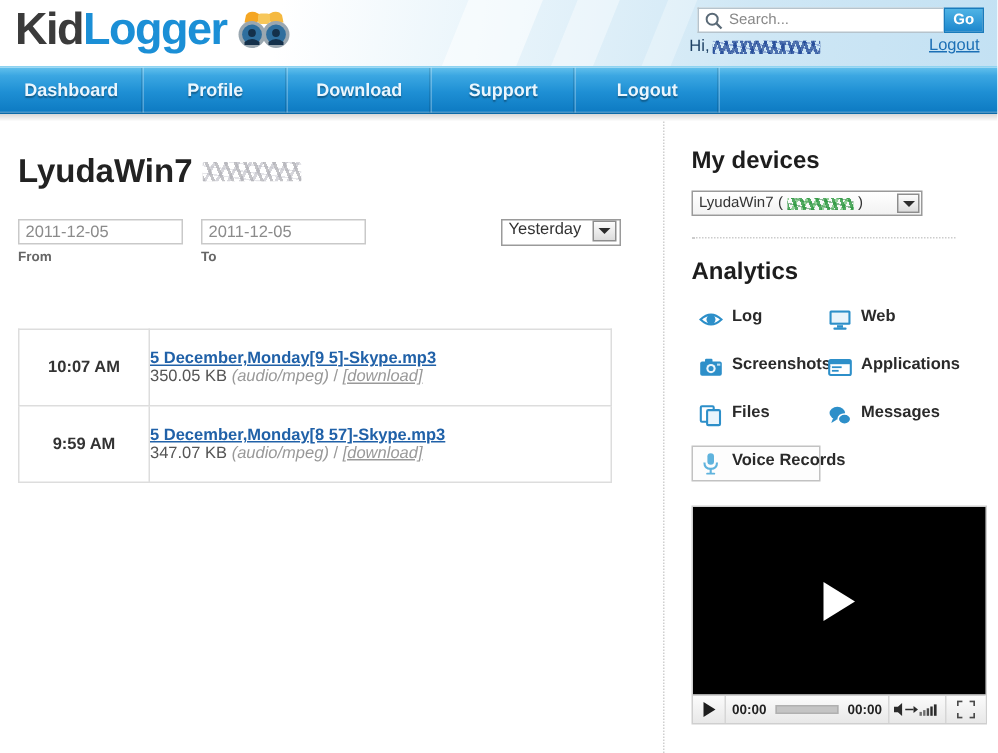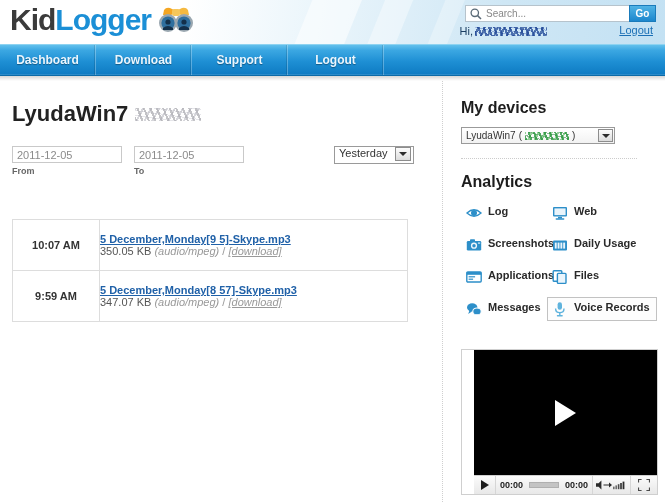--- a/index.html
+++ b/index.html
@@ -404,26 +404,25 @@
   .a-label {
     font-size: 11px;
     font-weight: bold;
     color: #2a2a2a;
     white-space: nowrap;
   }
   .a-icon { flex: 0 0 auto; display: block; }
 
   
   .player {
-    margin-top: 28px;
+    margin-top: 16px;
     width: 197px;
     border: 1px solid #cfcfcf;
     background: #fff;
     box-sizing: border-box;
-    padding-left: 12px;
   }
   .player-screen {
     height: 125px;
     background: #000;
     display: flex;
     align-items: center;
     justify-content: center;
     cursor: pointer;
   }
   .big-play {
@@ -513,20 +512,21 @@
 
   <div class="greet">
     <span>Hi,</span>
     <span class="redacted"></span>
   </div>
   <a class="logout-link">Logout</a>
 </div>
 
 <div class="nav">
   <div class="nav-item">Dashboard</div>
+  <div class="nav-item">Profile</div>
   <div class="nav-item">Download</div>
   <div class="nav-item">Support</div>
   <div class="nav-item">Logout</div>
   <div class="nav-spacer"></div>
 </div>
 <div class="nav-shadow"></div>
 
 <div class="page">
 
   <div class="main">
@@ -628,30 +628,20 @@
         <svg class="a-icon" width="16" height="16" viewBox="0 0 16 16">
           <rect x="0.8" y="4" width="14.4" height="9.5" rx="1.3" fill="#2d8fc9"></rect>
           <rect x="4" y="2.2" width="5" height="2.4" rx="0.8" fill="#2d8fc9"></rect>
           <circle cx="8" cy="8.7" r="3.1" fill="#eaf5fc"></circle>
           <circle cx="8" cy="8.7" r="1.7" fill="#2d8fc9"></circle>
           <rect x="12" y="5.4" width="2.2" height="1.4" fill="#bfe0f3"></rect>
         </svg>
         <span class="a-label">Screenshots</span>
       </div>
 
-      <div class="a-item">
-        <svg class="a-icon" width="16" height="16" viewBox="0 0 16 16">
-          <rect x="1" y="3.5" width="14" height="10" rx="1" fill="#2d8fc9"></rect>
-          <rect x="2.8" y="5.6" width="1.9" height="6" fill="#eaf5fc"></rect>
-          <rect x="5.6" y="5.6" width="1.9" height="6" fill="#eaf5fc"></rect>
-          <rect x="8.4" y="5.6" width="1.9" height="6" fill="#eaf5fc"></rect>
-          <rect x="11.2" y="5.6" width="1.9" height="6" fill="#eaf5fc"></rect>
-        </svg>
-        <span class="a-label">Daily Usage</span>
-      </div>
 
       <div class="a-item">
         <svg class="a-icon" width="16" height="16" viewBox="0 0 16 16">
           <rect x="0.8" y="3" width="14.4" height="10" rx="1" fill="none" stroke="#2d8fc9" stroke-width="1.4"></rect>
           <rect x="0.8" y="3" width="14.4" height="2.8" fill="#2d8fc9"></rect>
           <rect x="2.6" y="7.2" width="6.5" height="1.2" fill="#2d8fc9"></rect>
           <rect x="2.6" y="9.6" width="4.5" height="1.2" fill="#2d8fc9"></rect>
         </svg>
         <span class="a-label">Applications</span>
       </div>

